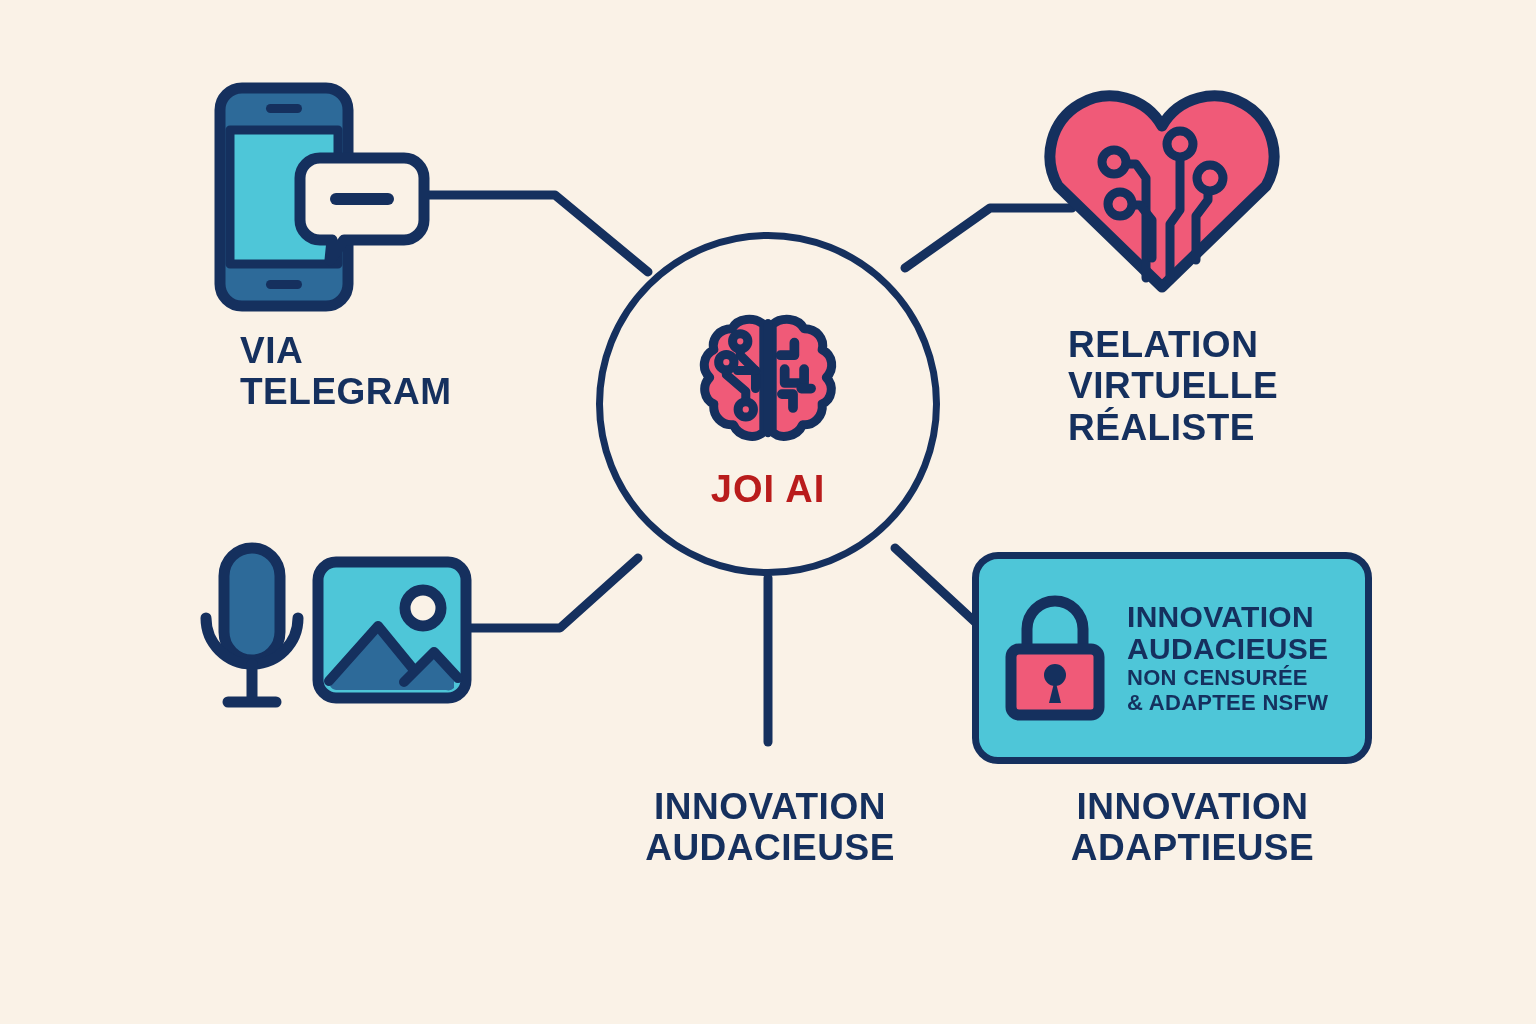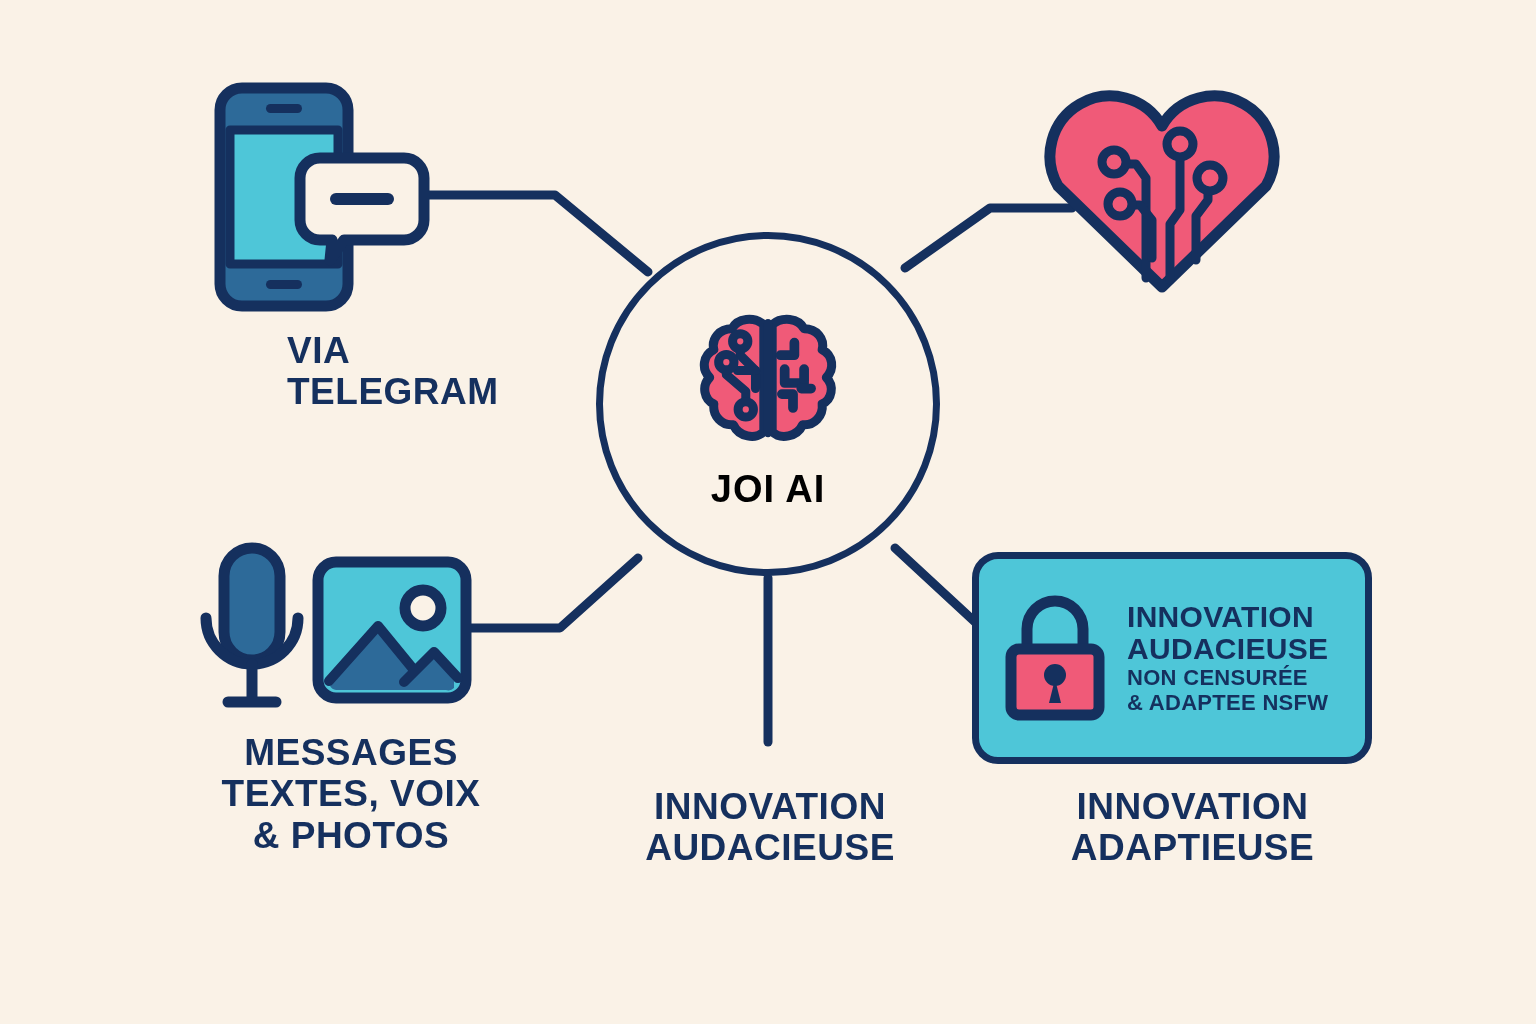--- a/index.html
+++ b/index.html
@@ -51,21 +51,21 @@
     display: flex;
     flex-direction: column;
     align-items: center;
     justify-content: center;
   }
   #hub-brain { width: 170px; height: 150px; margin-top: 10px; }
   #hub-title {
     margin-top: 10px;
     font-size: 38px;
     font-weight: bold;
-    color: #000000;
+    color: #b91c1c;
     letter-spacing: 1px;
   }
   
   #phone-node { left: 208px; top: 78px; width: 230px; height: 240px; }
   
   #heart-node { left: 1030px; top: 82px; width: 265px; height: 215px; }
   
   #media-node { left: 196px; top: 540px; width: 290px; height: 180px; }
   
   #lock-card {
@@ -95,21 +95,21 @@
   .card-sub {
     font-size: 22px;
     font-weight: bold;
     line-height: 1.14;
     letter-spacing: 0.3px;
     margin-top: 0;
     text-transform: uppercase;
     white-space: pre-line;
   }
   
-  #label-telegram { left: 240px; top: 330px; font-size: 37px; text-align: left; margin-left: 47px; }
+  #label-telegram { left: 240px; top: 330px; font-size: 37px; text-align: left; }
   #label-relation { left: 1068px; top: 324px; font-size: 37px; text-align: left; }
   #label-media    { left: 206px;  top: 732px; font-size: 37px; text-align: center; width: 290px; }
   #label-center   { left: 600px;  top: 786px; font-size: 37px; text-align: center; width: 340px; }
   #label-right    { left: 1020px; top: 786px; font-size: 37px; text-align: center; width: 345px; }
 </style>
 </head>
 <body>
 
 <div id="stage">
 
@@ -216,21 +216,21 @@
     <div class="card-text">
       <div class="card-head">INNOVATION
 AUDACIEUSE</div>
       <div class="card-sub">NON CENSURÉE
 &amp; ADAPTEE NSFW</div>
     </div>
   </div>
 
   <div id="label-telegram" class="label">VIA
 TELEGRAM</div>
-  <div id="label-media" class="label">MESSAGES
-TEXTES, VOIX
-&amp; PHOTOS</div>
+  <div id="label-relation" class="label">RELATION
+VIRTUELLE
+RÉALISTE</div>
   <div id="label-center" class="label">INNOVATION
 AUDACIEUSE</div>
   <div id="label-right" class="label">INNOVATION
 ADAPTIEUSE</div>
 
 </div>
 
 </body></html>

